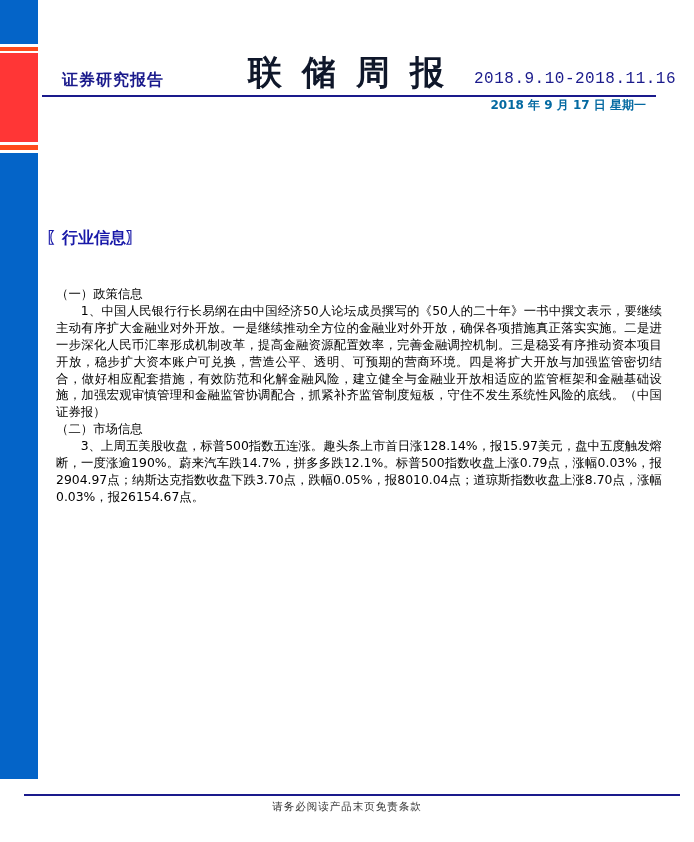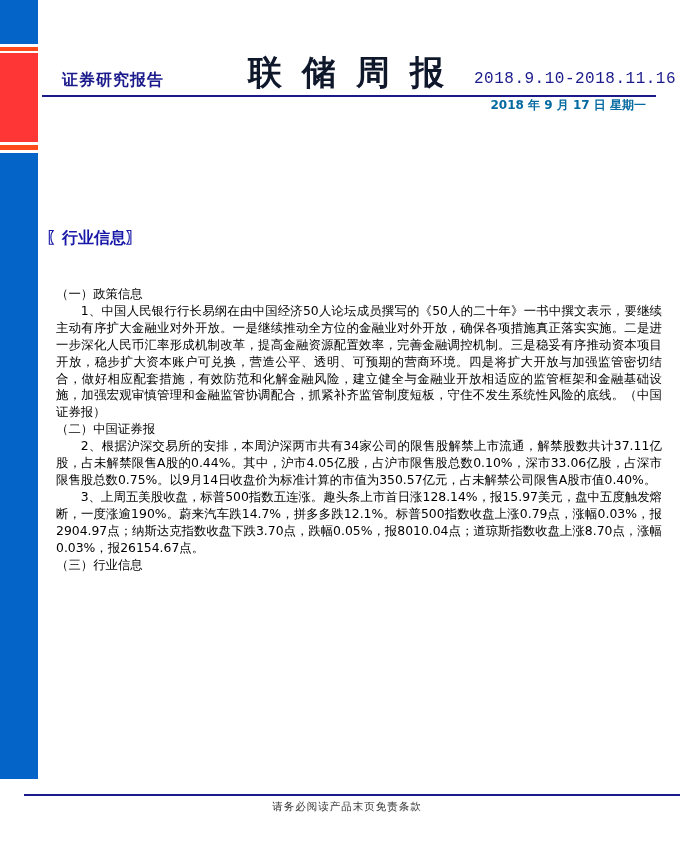--- a/index.html
+++ b/index.html
@@ -43,20 +43,18 @@
 <div class="title">联储周报</div>
 <div class="date-range">2018.9.10-2018.11.16</div>
 <div class="header-rule"></div>
 <div class="date-line">2018 年 9 月 17 日  星期一</div>
 
 <div class="section-heading">〖行业信息〗</div>
 
 <div class="body-text">
   <p class="sub">（一）政策信息</p>
   <p class="para">1、中国人民银行行长易纲在由中国经济50人论坛成员撰写的《50人的二十年》一书中撰文表示，要继续主动有序扩大金融业对外开放。一是继续推动全方位的金融业对外开放，确保各项措施真正落实实施。二是进一步深化人民币汇率形成机制改革，提高金融资源配置效率，完善金融调控机制。三是稳妥有序推动资本项目开放，稳步扩大资本账户可兑换，营造公平、透明、可预期的营商环境。四是将扩大开放与加强监管密切结合，做好相应配套措施，有效防范和化解金融风险，建立健全与金融业开放相适应的监管框架和金融基础设施，加强宏观审慎管理和金融监管协调配合，抓紧补齐监管制度短板，守住不发生系统性风险的底线。（中国证券报）</p>
-  <p class="sub">（二）中国证券报</p>
-  <p class="para">2、根据沪深交易所的安排，本周沪深两市共有34家公司的限售股解禁上市流通，解禁股数共计37.11亿股，占未解禁限售A股的0.44%。其中，沪市4.05亿股，占沪市限售股总数0.10%，深市33.06亿股，占深市限售股总数0.75%。以9月14日收盘价为标准计算的市值为350.57亿元，占未解禁公司限售A股市值0.40%。</p>
+  <p class="sub">（二）市场信息</p>
   <p class="para">3、上周五美股收盘，标普500指数五连涨。趣头条上市首日涨128.14%，报15.97美元，盘中五度触发熔断，一度涨逾190%。蔚来汽车跌14.7%，拼多多跌12.1%。标普500指数收盘上涨0.79点，涨幅0.03%，报2904.97点；纳斯达克指数收盘下跌3.70点，跌幅0.05%，报8010.04点；道琼斯指数收盘上涨8.70点，涨幅0.03%，报26154.67点。</p>
-  <p class="sub">（三）行业信息</p>
 </div>
 
 <div class="footer-rule"></div>
 <div class="footer-text">请务必阅读产品末页免责条款</div>
 
 </body></html>

